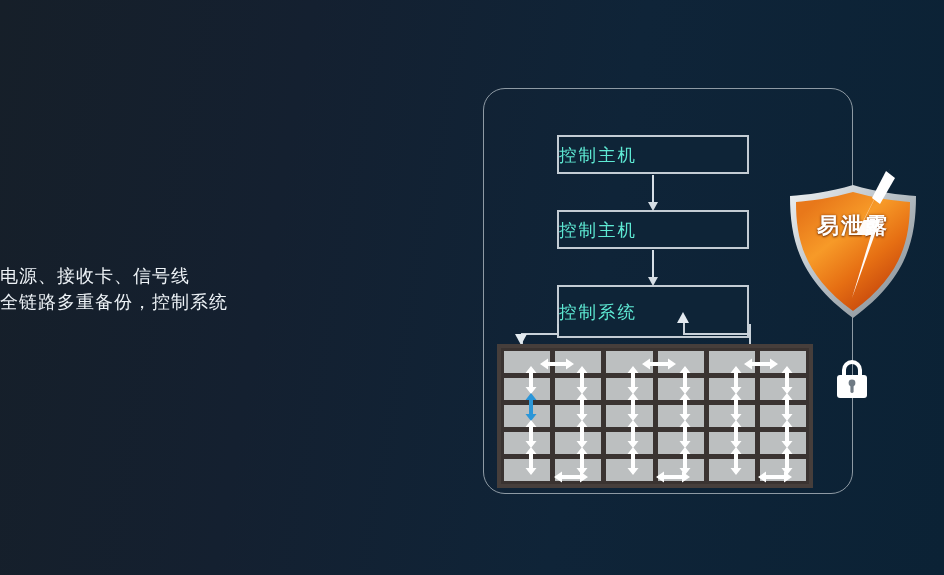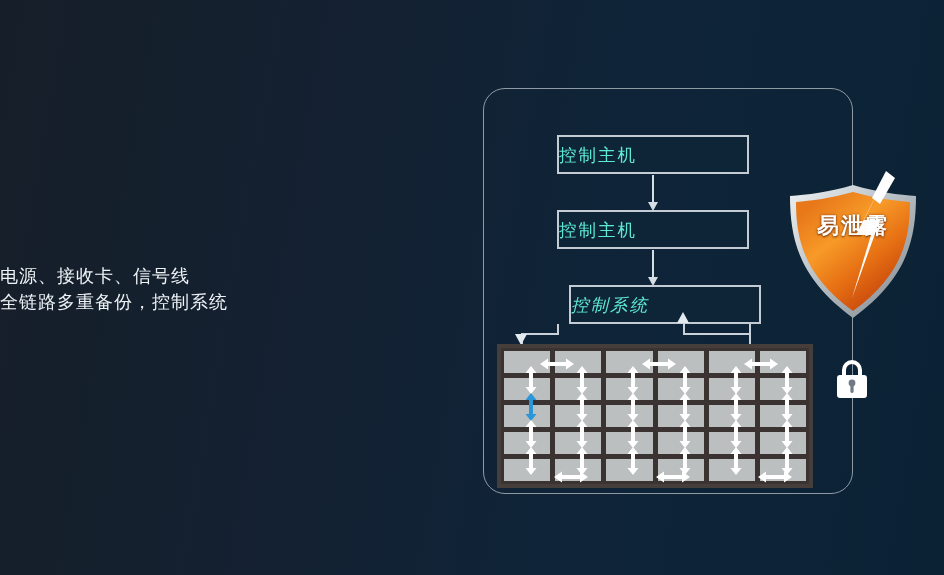--- a/index.html
+++ b/index.html
@@ -44,21 +44,21 @@
     background: #0e2437;
     color: #5eead4;
     font-size: 17.5px;
     letter-spacing: 2px;
     display: flex;
     align-items: center;
     justify-content: flex-start;
   }
   #box-host  { left: 557px; top: 135px; width: 192px; height: 39px; }
   #box-video { left: 557px; top: 210px; width: 192px; height: 39px; }
-  #box-ctrl  { left: 569px; top: 285px; width: 192px; height: 39px; font-style: italic; }
+  #box-ctrl  { left: 557px; top: 285px; width: 192px; height: 53px; }
 
   
   .vconn {
     position: absolute;
     left: 652px;
     width: 2px;
     background: #d6dee5;
   }
   #conn1 { top: 175px; height: 28px; }
   #conn2 { top: 250px; height: 28px; }

